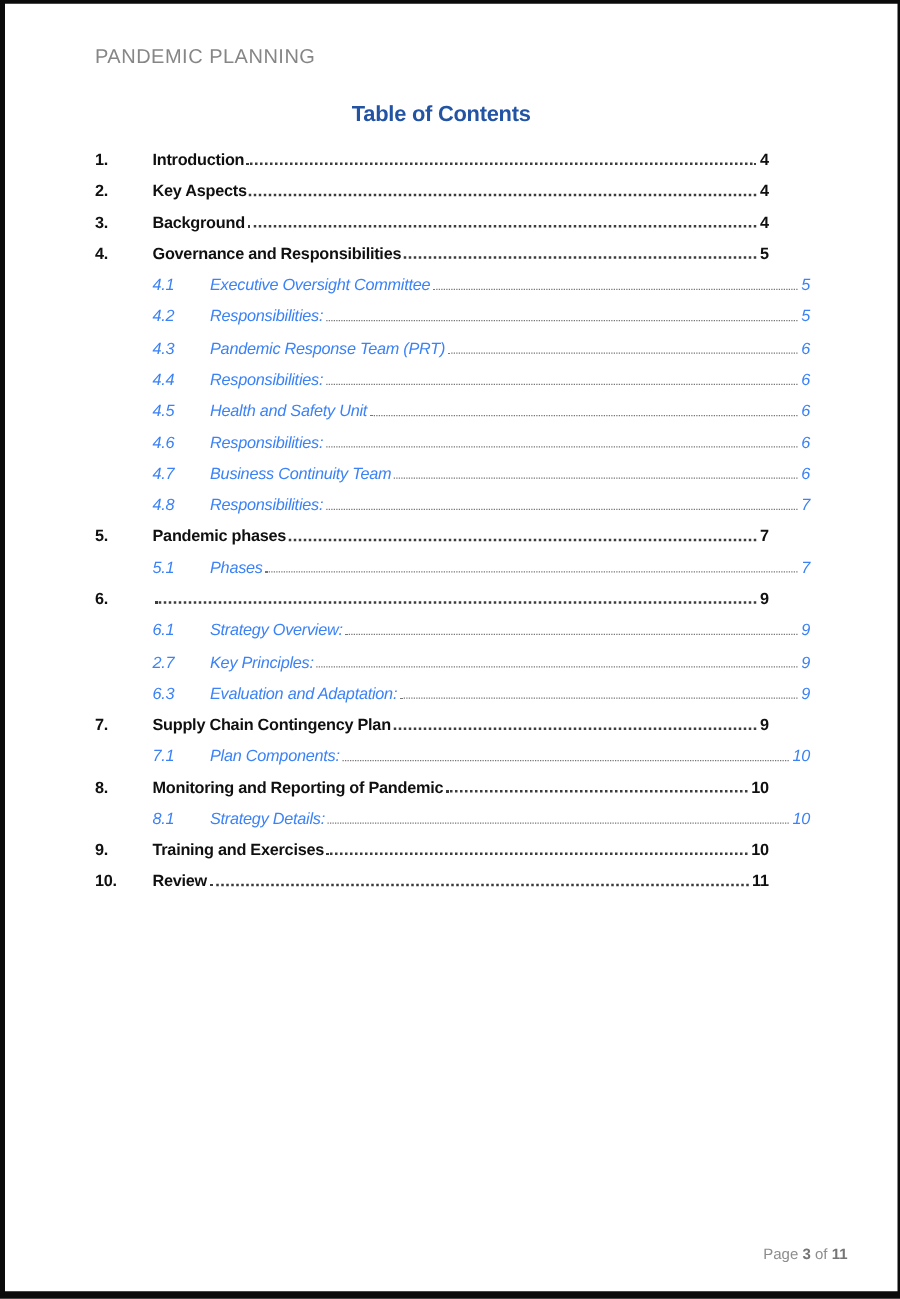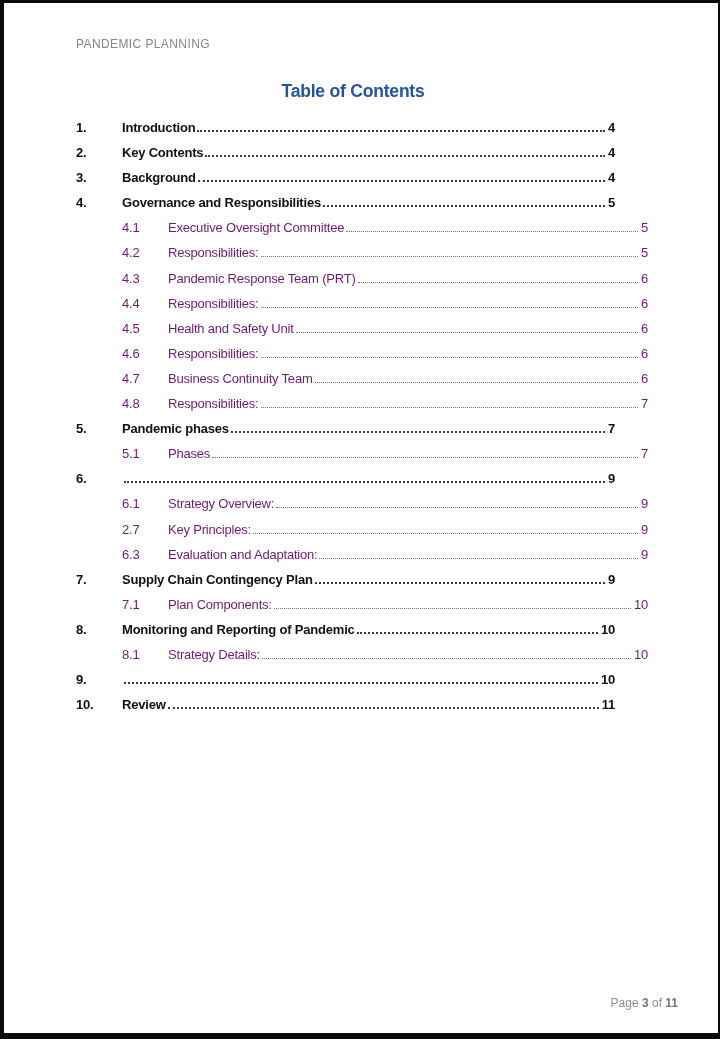--- a/index.html
+++ b/index.html
@@ -11,21 +11,21 @@
     overflow: hidden;
   }
   .page {
     position: absolute;
     left: 4px; top: 3px; right: 2px; bottom: 6px;
     background: #ffffff;
   }
   .doc-header {
     position: absolute;
     left: 72px; top: 34px;
-    font-size: 12px;
+    font-size: 16px;
     letter-spacing: 0.4px;
     color: #868686;
   }
   .doc-title {
     position: absolute;
     left: 0; right: 40px; top: 78px;
     text-align: center;
     font-size: 17.5px;
     font-weight: bold;
     letter-spacing: -0.2px;
@@ -45,21 +45,22 @@
     color: #222222;
     cursor: default;
   }
   .toc-row.l1 {
     font-weight: bold;
     padding-right: 33px;
     color: #101010;
   }
   .toc-row.l2 {
     padding-left: 46px;
-    color: #701a75;
+    color: #3b82f6;
+    font-style: italic;
   }
   .toc-num { flex: none; width: 46px; }
   .toc-leader {
     flex: 1 1 auto;
     border-bottom: 2px dotted #3c3c3c;
     margin: 0 3px 0 2px;
     min-width: 20px;
   }
   .toc-row.l2 .toc-leader {
     border-bottom: 1.5px dotted #757575;
@@ -86,21 +87,21 @@
 
   <div class="toc">
       <div class="toc-row l1">
         <span class="toc-num">1.</span>
         <span class="toc-label">Introduction</span>
         <span class="toc-leader"></span>
         <span class="toc-pagenum">4</span>
       </div>
       <div class="toc-row l1">
         <span class="toc-num">2.</span>
-        <span class="toc-label">Key Contents</span>
+        <span class="toc-label">Key Aspects</span>
         <span class="toc-leader"></span>
         <span class="toc-pagenum">4</span>
       </div>
       <div class="toc-row l1">
         <span class="toc-num">3.</span>
         <span class="toc-label">Background</span>
         <span class="toc-leader"></span>
         <span class="toc-pagenum">4</span>
       </div>
       <div class="toc-row l1">
@@ -211,20 +212,21 @@
         <span class="toc-pagenum">10</span>
       </div>
       <div class="toc-row l2">
         <span class="toc-num">8.1</span>
         <span class="toc-label">Strategy Details:</span>
         <span class="toc-leader"></span>
         <span class="toc-pagenum">10</span>
       </div>
       <div class="toc-row l1">
         <span class="toc-num">9.</span>
+        <span class="toc-label">Training and Exercises</span>
         <span class="toc-leader"></span>
         <span class="toc-pagenum">10</span>
       </div>
       <div class="toc-row l1">
         <span class="toc-num">10.</span>
         <span class="toc-label">Review</span>
         <span class="toc-leader"></span>
         <span class="toc-pagenum">11</span>
       </div>
     </div>

